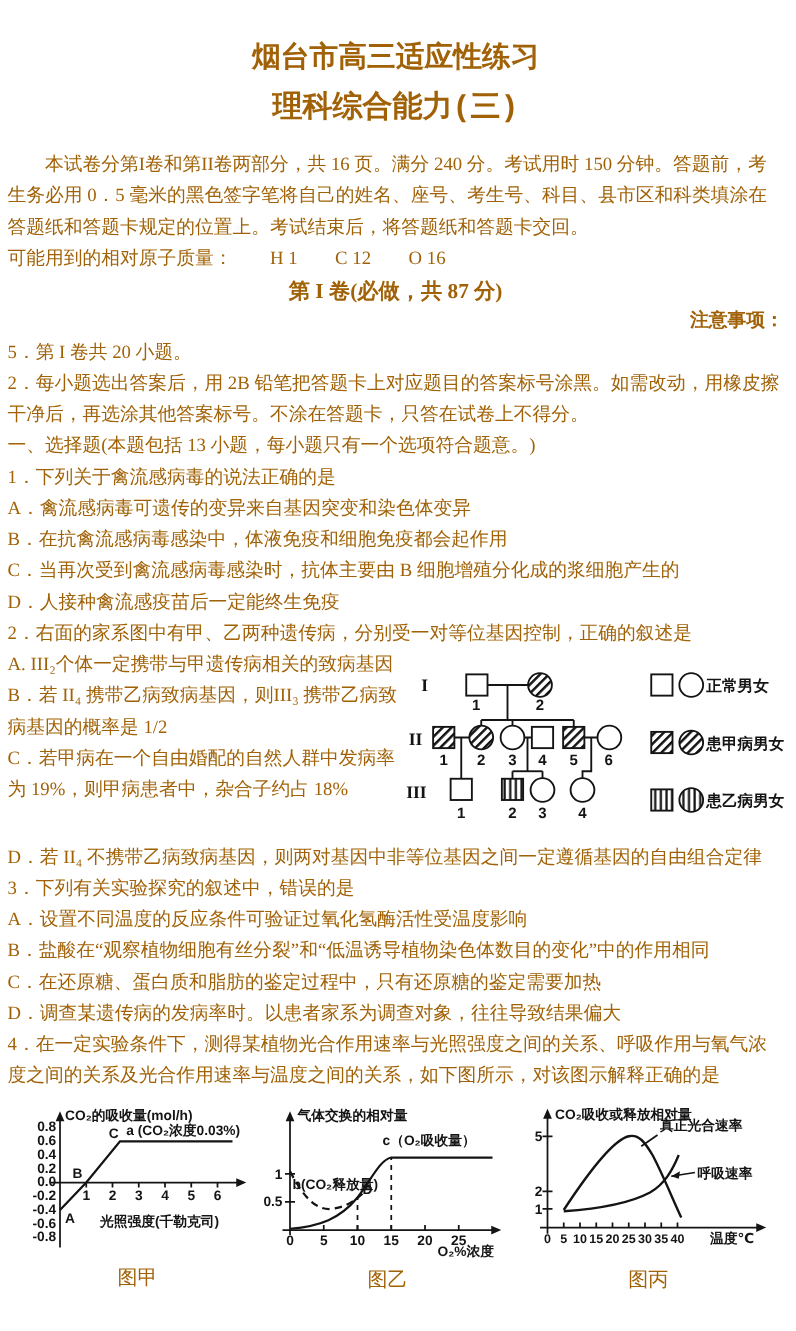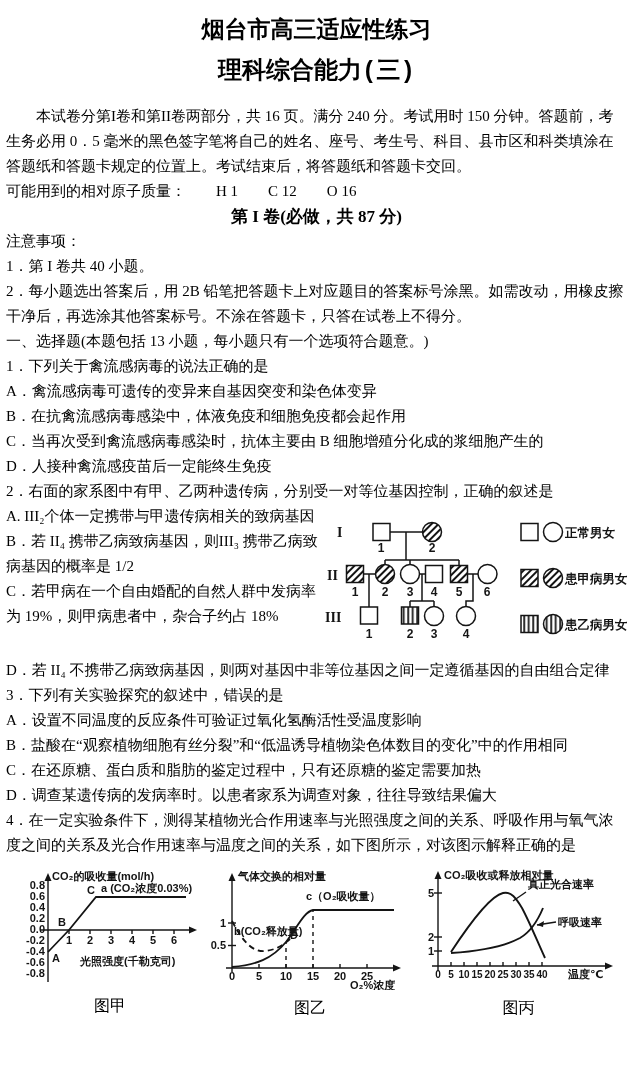--- a/index.html
+++ b/index.html
@@ -1,27 +1,27 @@
 <!DOCTYPE html>
 <html><head>
 <meta charset="utf-8">
 <style>
   html,body{margin:0;padding:0;background:#fff;}
   .page{position:relative;width:637px;height:1065px;box-sizing:border-box;
-        padding:6px 10px 0 6px;background:#fff;color:#000000;
+        padding:22px 10px 0 6px;background:#fff;color:#a16207;
         font-family:"Liberation Serif","DejaVu Serif",serif;
         font-size:15px;line-height:25px;overflow:hidden;}
   p{margin:0;}
   .t1{font-family:"Liberation Sans","DejaVu Sans",sans-serif;font-size:23px;
       font-weight:700;text-align:center;margin:8px 0 0;line-height:30px;}
   .t2{font-family:Liberation Mono, monospace;font-size:24px;
       font-weight:700;text-align:center;margin:12px 0 10px;line-height:32px;}
   .indent{text-indent:2em;margin-top:16px;}
   .center-bold{text-align:center;font-weight:700;font-size:17px;}
-  .bold{font-weight:400;}
+  .bold{font-weight:700;text-align:right;}
   .q2-figure{float:right;width:302px;height:150px;margin:2px 0 2px 6px;}
   .clear{clear:right;}
   .charts{display:flex;align-items:flex-start;margin:10px 0 2px 4px;}
   .chart{text-align:center;}
   .chart .cap{font-weight:400;font-size:16px;line-height:20px;
       font-family:"Liberation Sans","DejaVu Sans",sans-serif;}
   svg text{font-family:"Liberation Sans","DejaVu Sans",sans-serif;fill:#141414;}
   svg .num{font-size:11px;font-weight:700;}
   svg .num10{font-size:10px;font-weight:700;}
   svg .lab{font-size:11px;font-weight:700;}
@@ -36,21 +36,21 @@
 
   <h1 class="t1">烟台市高三适应性练习</h1>
   <h2 class="t2">理科综合能力(三)</h2>
 
   <p class="indent">本试卷分第I卷和第II卷两部分，共 16 页。满分 240 分。考试用时 150 分钟。答题前，考生务必用 0．5 毫米的黑色签字笔将自己的姓名、座号、考生号、科目、县市区和科类填涂在答题纸和答题卡规定的位置上。考试结束后，将答题纸和答题卡交回。</p>
   <p>可能用到的相对原子质量：　　H 1　　C 12　　O 16</p>
 
   <p class="center-bold">第 I 卷(必做，共 87 分)</p>
 
   <p class="bold">注意事项：</p>
-  <p>1．第 I 卷共 40 小题。</p>
+  <p>5．第 I 卷共 20 小题。</p>
   <p>2．每小题选出答案后，用 2B 铅笔把答题卡上对应题目的答案标号涂黑。如需改动，用橡皮擦干净后，再选涂其他答案标号。不涂在答题卡，只答在试卷上不得分。</p>
 
   <p>一、选择题(本题包括 13 小题，每小题只有一个选项符合题意。)</p>
 
   <div>
     <p>1．下列关于禽流感病毒的说法正确的是</p>
     <p>A．禽流感病毒可遗传的变异来自基因突变和染色体变异</p>
     <p>B．在抗禽流感病毒感染中，体液免疫和细胞免疫都会起作用</p>
     <p>C．当再次受到禽流感病毒感染时，抗体主要由 B 细胞增殖分化成的浆细胞产生的</p>
     <p>D．人接种禽流感疫苗后一定能终生免疫</p>

